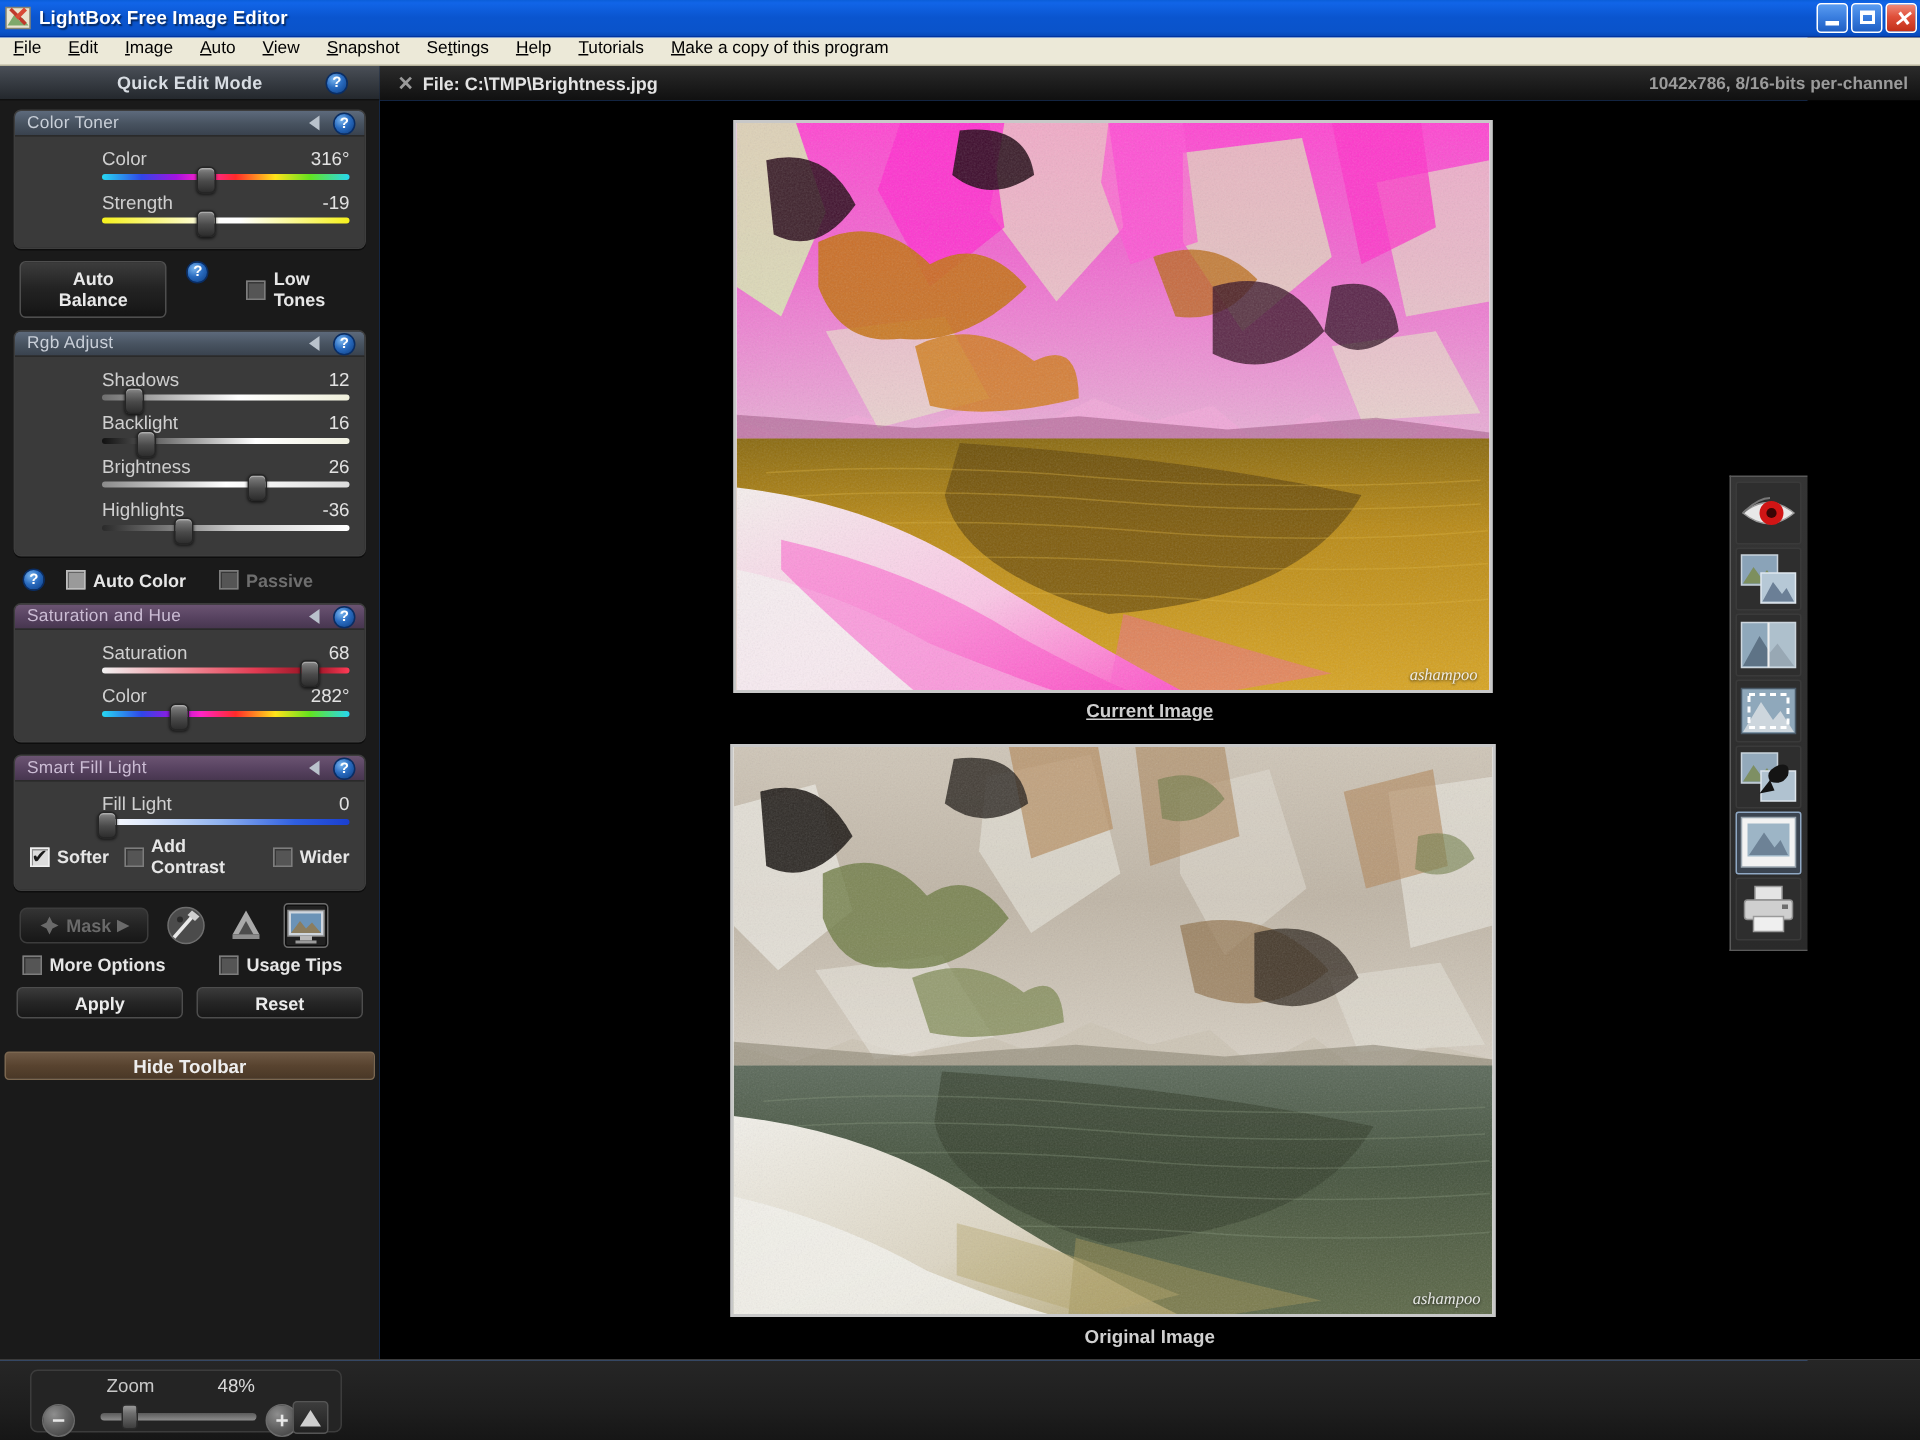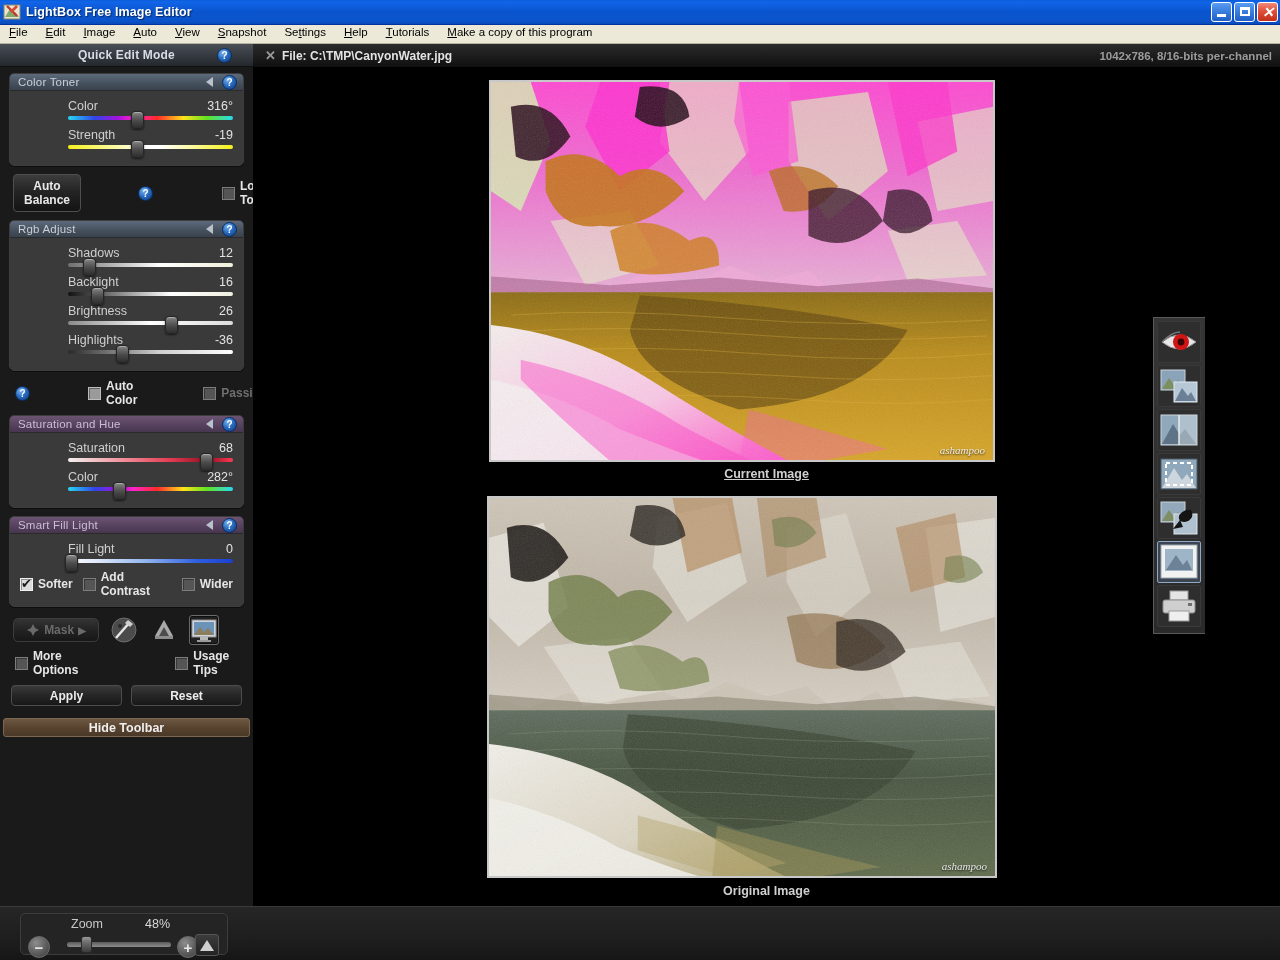--- a/index.html
+++ b/index.html
@@ -120,21 +120,21 @@
   .bar.highw  { background: linear-gradient(90deg,#2a2a2a 0%, #cfcfcf 55%, #ffffff 100%); }
   .bar.sat    { background: linear-gradient(90deg,#f1f1f1 0%, #f08a96 35%, #e23b52 62%, #8f1020 85%, #ff3b56 100%); }
   .bar.blue   { background: linear-gradient(90deg,#ffffff 0%, #dfe9fb 18%, #8fb2ef 48%, #2f5fe0 78%, #1a3fd0 100%); }
   .knob {
     position: absolute; top: -4px; width: 13px; height: 18px; border-radius: 4px;
     background: linear-gradient(180deg,#8d8d8d 0%,#6e6e6e 20%,#4a4a4a 55%,#2e2e2e 100%);
     border: 1px solid #252525;
     box-shadow: inset 0 1px 0 rgba(255,255,255,.3), 0 1px 2px rgba(0,0,0,.6);
   }
 
-  .btnrow { display: flex; align-items: center; margin: 6px 0 8px 4px; gap: 44px; }
+  .btnrow { display: flex; margin: 6px 0 8px 4px; }
   .dkbtn {
     background: linear-gradient(180deg,#3c3c3c 0%,#242424 45%,#141414 100%);
     border: 1px solid #4e4e4e; border-radius: 4px;
     color: #e9e9e9; font-size: 12px; font-weight: bold;
     padding: 4px 10px; text-align: center;
   }
   .chk { display: inline-flex; align-items: center; gap: 5px; }
   .chkbox {
     width: 13px; height: 13px; background: #555; border: 1px solid #7d7d7d;
     box-shadow: inset 1px 1px 0 rgba(0,0,0,.35);
@@ -164,21 +164,21 @@
     box-shadow: inset 0 0 0 1px #0f0f0f;
   }
   .twobtn { display: flex; gap: 9px; margin: 6px 2px 0 2px; }
   .applybtn {
     flex: 1; height: 21px; border-radius: 4px; border: 1px solid #4d4d4d;
     background: linear-gradient(180deg,#3a3a3a 0%,#262626 48%,#181818 100%);
     color: #ececec; font-size: 12px; font-weight: bold;
     display: flex; align-items: center; justify-content: center;
   }
   .hidetoolbar {
-    position: absolute; left: 3px; top: 674px; width: 247px; height: 19px;
+    position: absolute; left: 3px; top: 657px; width: 247px; height: 19px;
     background: linear-gradient(180deg,#6d5844 0%,#58432f 50%,#4a3827 100%);
     border: 1px solid #7b6750; border-radius: 3px;
     color: #eee; font-size: 12.5px; font-weight: bold;
     display: flex; align-items: center; justify-content: center;
   }
 
   
   .imgheader {
     position: absolute; left: 253px; top: 44px; width: 1027px; height: 24px;
     background: linear-gradient(180deg,#2b2b2b 0%,#1d1d1d 50%,#101010 100%);
@@ -525,21 +525,21 @@
         <div class="applybtn">Apply</div>
         <div class="applybtn">Reset</div>
       </div>
     </div>
 
     <div class="hidetoolbar">Hide Toolbar</div>
   </div>
 
   <div class="imgheader">
     <span class="x">✕</span>
-    <span class="fname">File: C:\TMP\CanyonWater.jpg</span>
+    <span class="fname">File: C:\TMP\Brightness.jpg</span>
     <span class="meta">1042x786, 8/16-bits per-channel</span>
   </div>
 
   <div class="canvas">
 
     <div class="imgframe" style="left:236px; top:12px; width:506px; height:382px;">
       <svg class="photo" viewBox="0 0 506 382" preserveAspectRatio="none">
         <defs>
           <linearGradient id="cwRock" x1="0" y1="0" x2="0" y2="1">
             <stop offset="0%" stop-color="#ff47d2"></stop>

